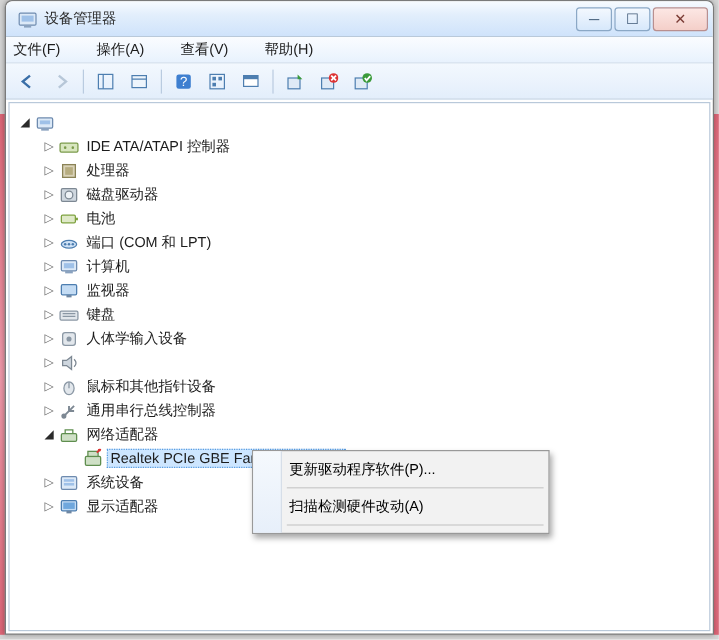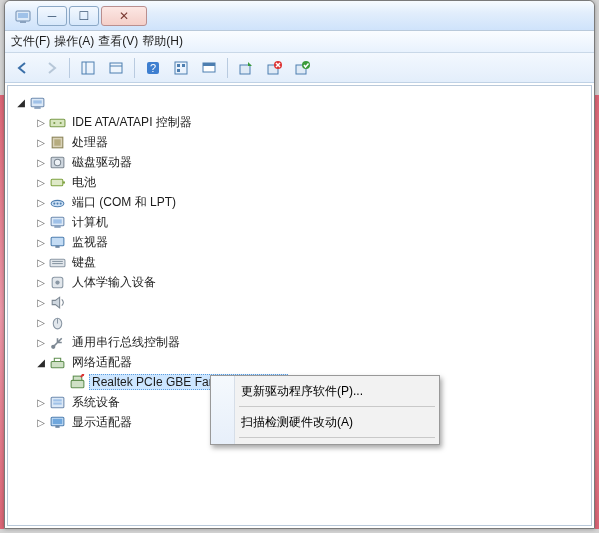--- a/index.html
+++ b/index.html
@@ -24,21 +24,21 @@
   width: 30px; height: 20px; border:1px solid #8ba8c6; border-radius: 3px;
   background: linear-gradient(#f3f8fe,#d7e8fb); display:flex; align-items:center;
   justify-content:center; font-size:12px; color:#405a77;
 }
 .titlebar .winbtn.close { width: 46px; border-color:#b98f8f; background:linear-gradient(#fce7e4,#f4cfc9); color:#7a3b34;}
 
 
 .menubar {
   height: 22px; background: linear-gradient(#fafcff,#e8f2fd);
   border-bottom: 1px solid #c9d8e8; display:flex; align-items:center;
-  padding: 0 6px; gap: 4px; font-size:12px; color:#1d1d1d;
+  padding: 0 6px; gap: 30px; font-size:12px; color:#1d1d1d;
 }
 .menubar span { cursor: default; }
 
 
 .toolbar {
   height: 30px; background: linear-gradient(#f3f8fe,#e3eefb);
   border-bottom: 1px solid #c0d2e5; display:flex; align-items:center;
   padding: 0 6px; gap: 4px;
 }
 .tbtn {
@@ -59,21 +59,21 @@
 .nicon { width:17px; height:17px; margin:0 3px 0 1px; flex:none; }
 .nlabel { padding: 1px 3px; }
 .nlabel.sel { background:#cde6ff; border:1px dotted #5a9de0; padding:0 2px; }
 
 .indent0 { padding-left: 4px; }
 .indent1 { padding-left: 24px; }
 .indent2 { padding-left: 44px; }
 
 
 .context {
-  position:absolute; left:210px; top:375px; width:230px;
+  position:absolute; left:210px; top:375px; width:248px;
   background:#f2f2f2; border:1px solid #999; box-shadow: 2px 3px 5px rgba(0,0,0,0.35);
   padding: 3px 2px; font-size:12px; z-index:50;
 }
 .ctx-item { height:24px; display:flex; align-items:center; padding:0 10px 0 28px; position:relative; }
 .ctx-item.hover { background: linear-gradient(#eaf3fe,#d5e8fb); border:1px solid #a7cdf0; border-radius:3px; padding-left:27px; height:22px; }
 .ctx-sep { height:1px; background:#c9c9c9; margin:3px 2px 3px 26px; }
 .ctx-leftbar { position:absolute; left:0; top:0; bottom:0; width:24px; background:linear-gradient(#f5f9fd,#e7effa); border-right:1px solid #d6dee8; }
 
 .redbox { position:absolute; border:3px solid #e22; pointer-events:none; }
 
@@ -92,20 +92,21 @@
 <div class="window">
 
   <div class="titlebar">
     <span class="app-icon">
       <svg viewBox="0 0 16 16">
           <rect x="1" y="3" width="14" height="10" rx="1" fill="#dce9f7" stroke="#6e8baf"></rect>
           <rect x="3" y="5" width="10" height="5" fill="#9fc1e8"></rect>
           <rect x="5" y="13" width="6" height="2" fill="#8aa2bf"></rect>
         </svg>
     </span>
+    <span class="title">设备管理器</span>
     <div class="winbtns">
       <div class="winbtn">─</div>
       <div class="winbtn">☐</div>
       <div class="winbtn close">✕</div>
     </div>
   </div>
 
   <div class="menubar">
     <span>文件(F)</span>
     <span>操作(A)</span>
@@ -299,20 +300,21 @@
           </span>
         </div>
         <div class="node indent1">
           <span class="toggle">▷</span>
           <span class="nicon">
             <svg viewBox="0 0 16 16" width="17" height="17">
               <ellipse cx="8" cy="9" rx="4" ry="5" fill="#e2e7ec" stroke="#8a97a4"></ellipse>
               <line x1="8" y1="4" x2="8" y2="9" stroke="#8a97a4"></line>
             </svg>
           </span>
+          <span class="nlabel">鼠标和其他指针设备</span>
         </div>
         <div class="node indent1">
           <span class="toggle">▷</span>
           <span class="nicon">
             <svg viewBox="0 0 16 16" width="17" height="17">
               <circle cx="4" cy="12" r="2" fill="#7d8893"></circle>
               <path d="M4 12 L12 4 M8 8 L12 8 M8 8 L8 4" stroke="#7d8893" fill="none" stroke-width="1.5"></path>
             </svg>
           </span>
           <span class="nlabel">通用串行总线控制器</span>

